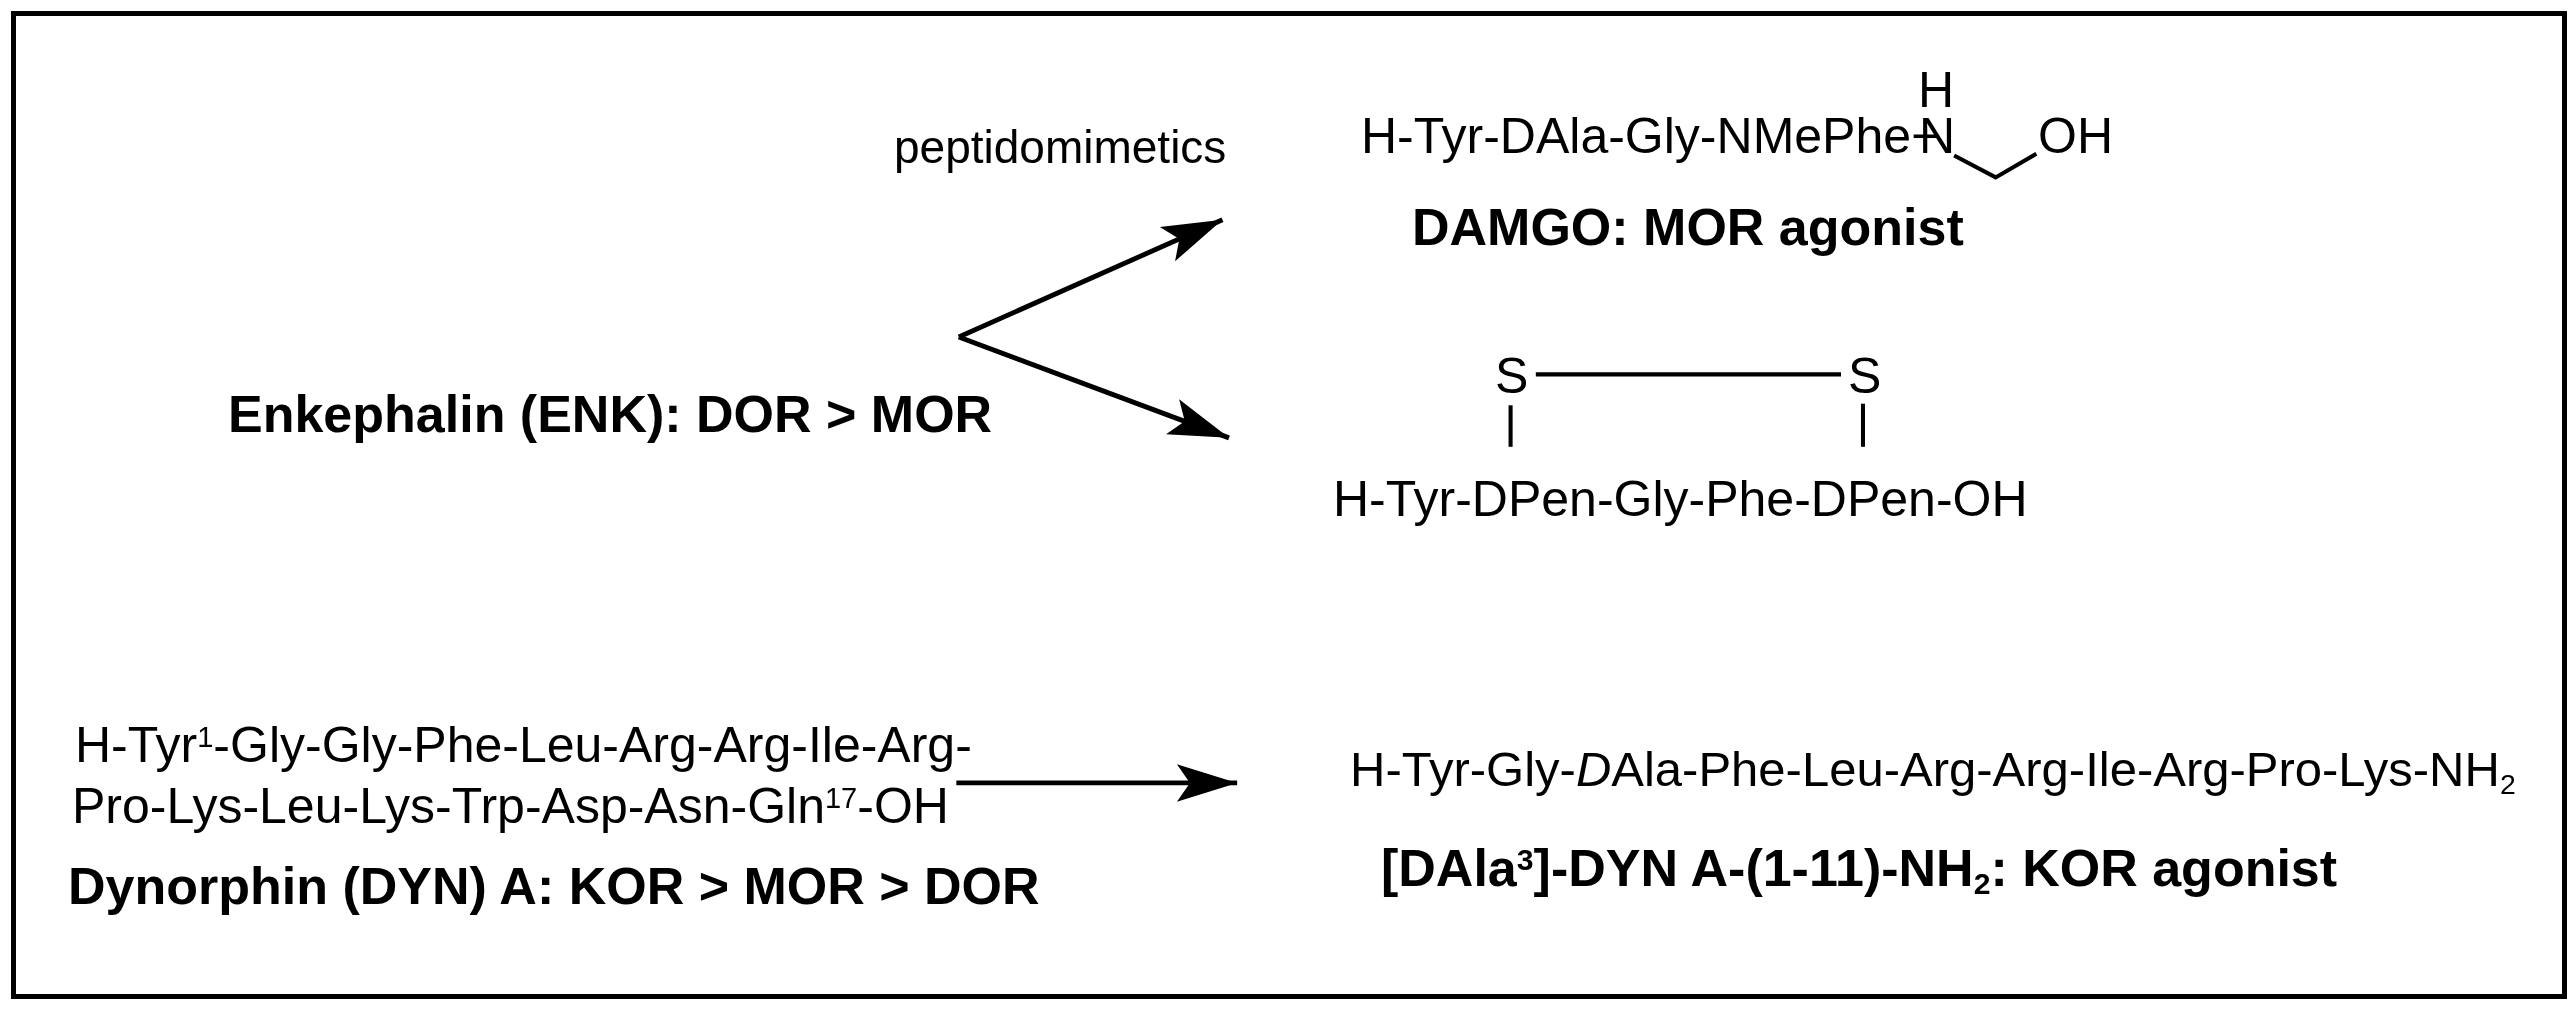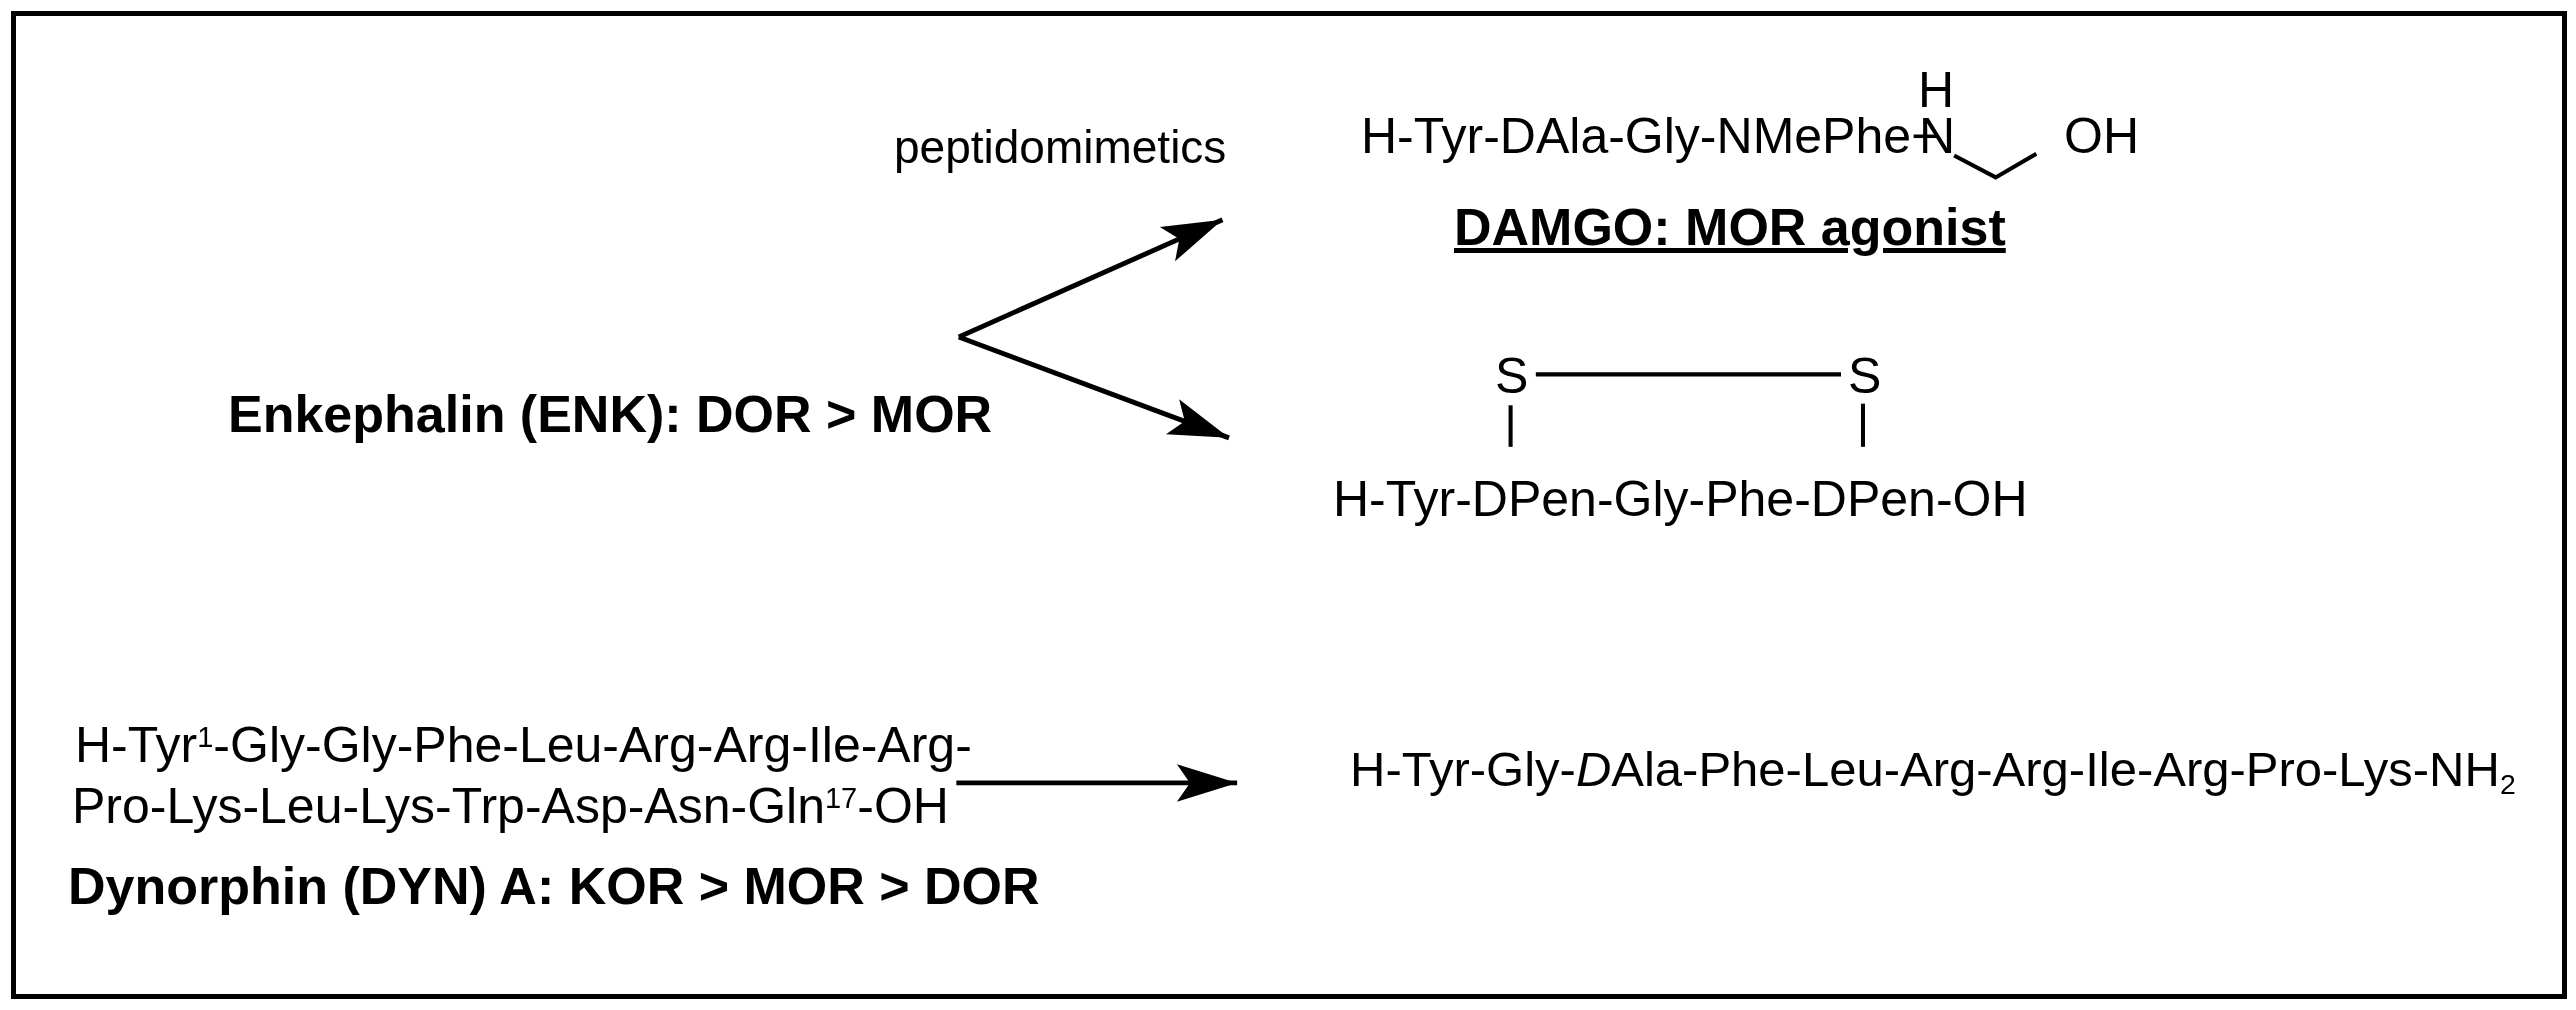--- a/index.html
+++ b/index.html
@@ -61,35 +61,38 @@
     <polyline points="2401,191 2452,218 2502,189" fill="none" stroke="#000" stroke-width="5"></polyline>
   </svg>
 
   <div class="txt damgo-seq" style="left:1361px;top:136px;">
     <span>H-Tyr-DAla-Gly-NMePhe−</span>
   </div>
 
   <div class="txt mimetic" style="left:894px;top:147px;">peptidomimetics</div>
   <div class="txt atom" style="left:1918px;top:90px;">H</div>
   <div class="txt atom" style="left:1919px;top:136px;">N</div>
-  <div class="txt atom" style="left:2038px;top:136px;margin-left:26px;">OH</div>
-  <div class="txt lbl" style="left:1454px;top:227px;text-decoration:underline;">DAMGO: MOR agonist</div>
+  <div class="txt atom" style="left:2038px;top:136px;">OH</div>
+  <div class="txt lbl" style="left:1412px;top:227px;">DAMGO: MOR agonist</div>
 
   <div class="txt lbl" style="left:228px;top:414px;">Enkephalin (ENK): DOR &gt; MOR</div>
 
   <div class="txt atom" style="left:1495px;top:376px;">S</div>
   <div class="txt atom" style="left:1848px;top:376px;">S</div>
   <div class="txt seq" style="left:1333px;top:479px;margin-top:20px;">H-Tyr-DPen-Gly-Phe-DPen-OH</div>
 
   <div class="txt seq" style="left:75px;top:745px;">
     <span>H-Tyr</span><span class="sup">1</span><span>-Gly-Gly-Phe-Leu-Arg-Arg-Ile-Arg-</span>
   </div>
   <div class="txt seq" style="left:72px;top:806px;">
     <span>Pro-Lys-Leu-Lys-Trp-Asp-Asn-Gln</span><span class="sup">17</span><span>-OH</span>
   </div>
   <div class="txt lbl" style="left:68px;top:886px;">Dynorphin (DYN) A: KOR &gt; MOR &gt; DOR</div>
 
   <div class="txt seq-sm" style="left:1350px;top:769px;">
     <span>H-Tyr-Gly-</span><span class="ital">D</span><span>Ala-Phe-Leu-Arg-Arg-Ile-Arg-Pro-Lys-NH</span><span class="sub">2</span>
   </div>
+  <div class="txt lbl" style="left:1381px;top:868px;">
+    <span>[DAla</span><span class="sup">3</span><span>]-DYN A-(1-11)-NH</span><span class="sub">2</span><span>: KOR agonist</span>
+  </div>
 
 </div>
 
 
 </body></html>

